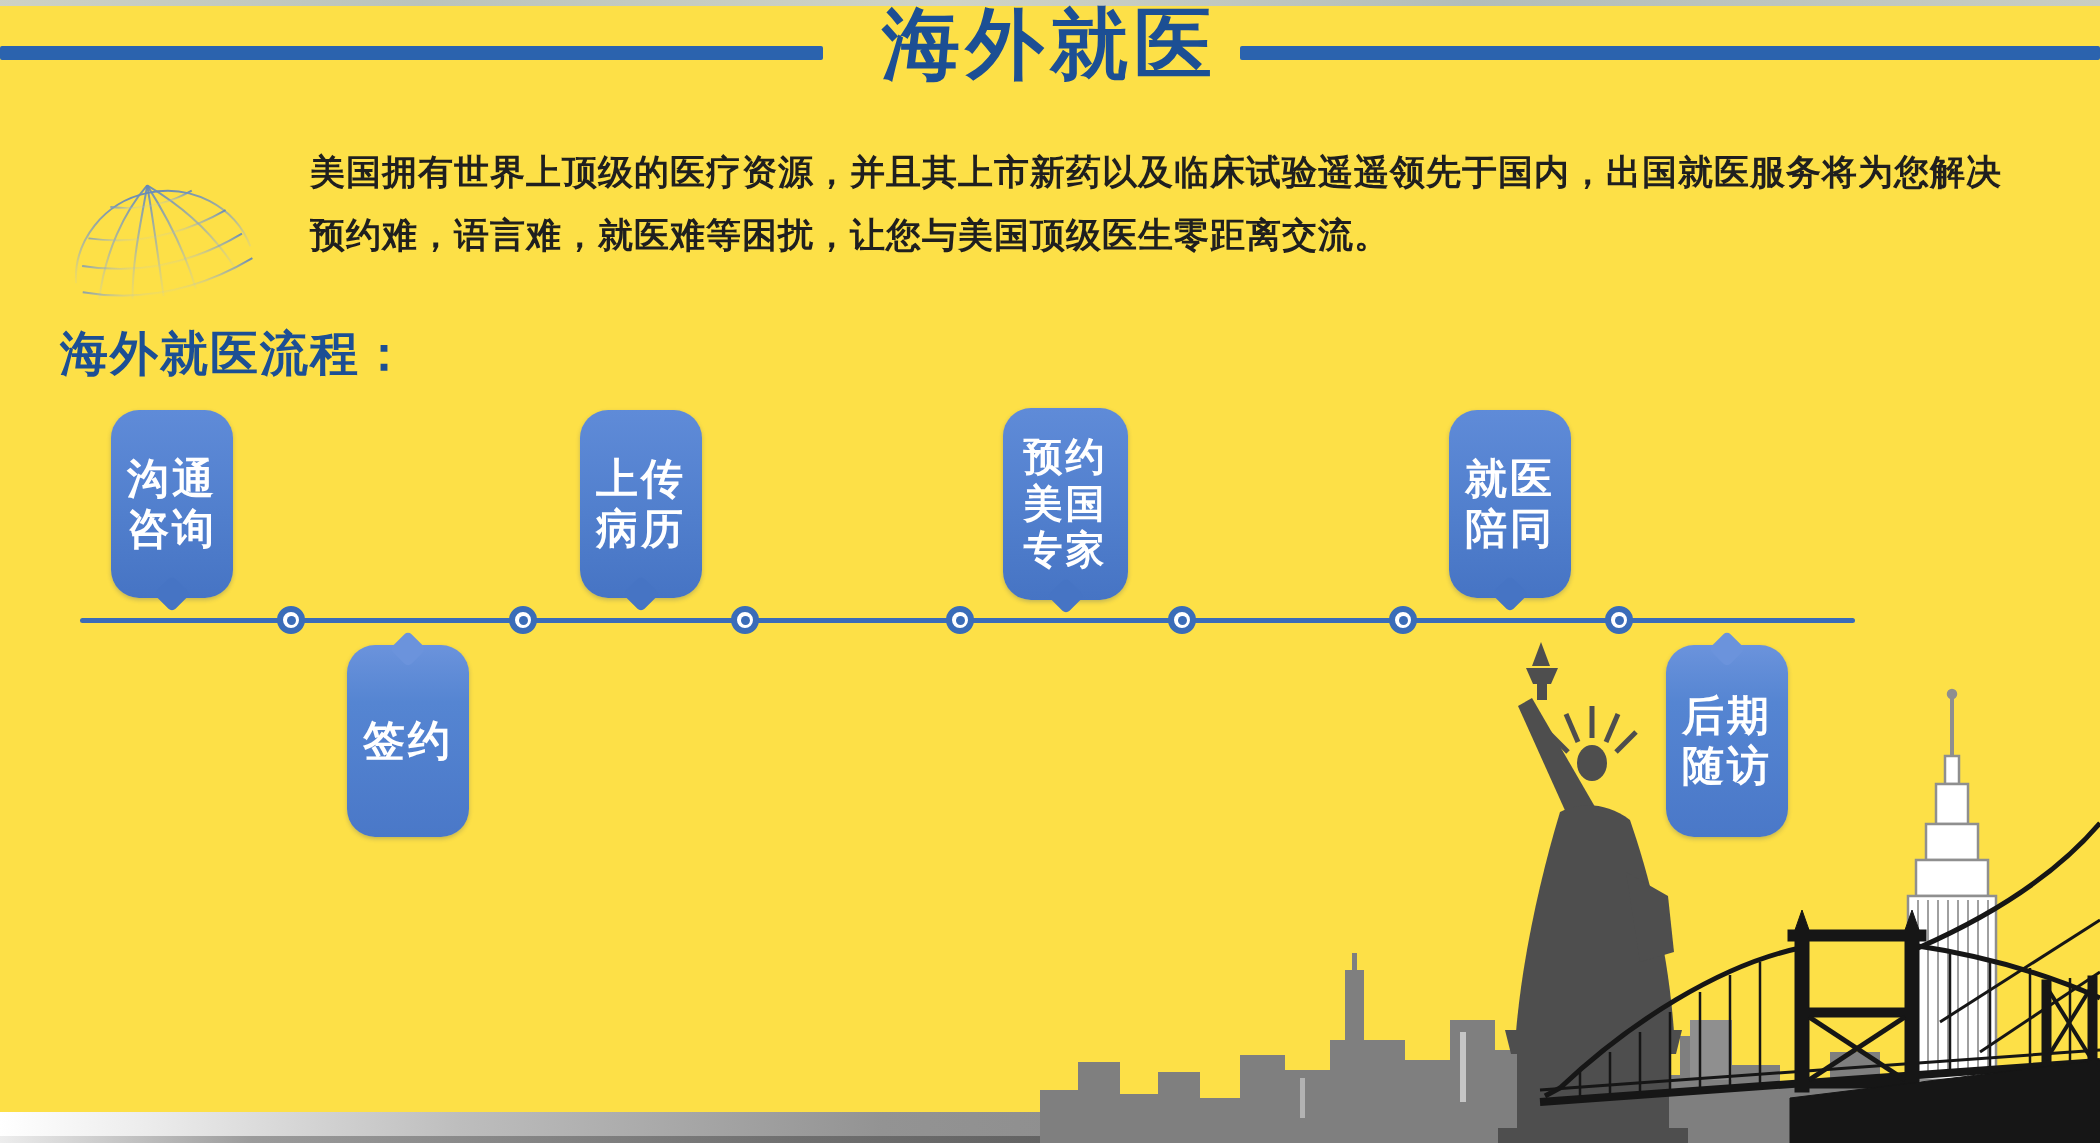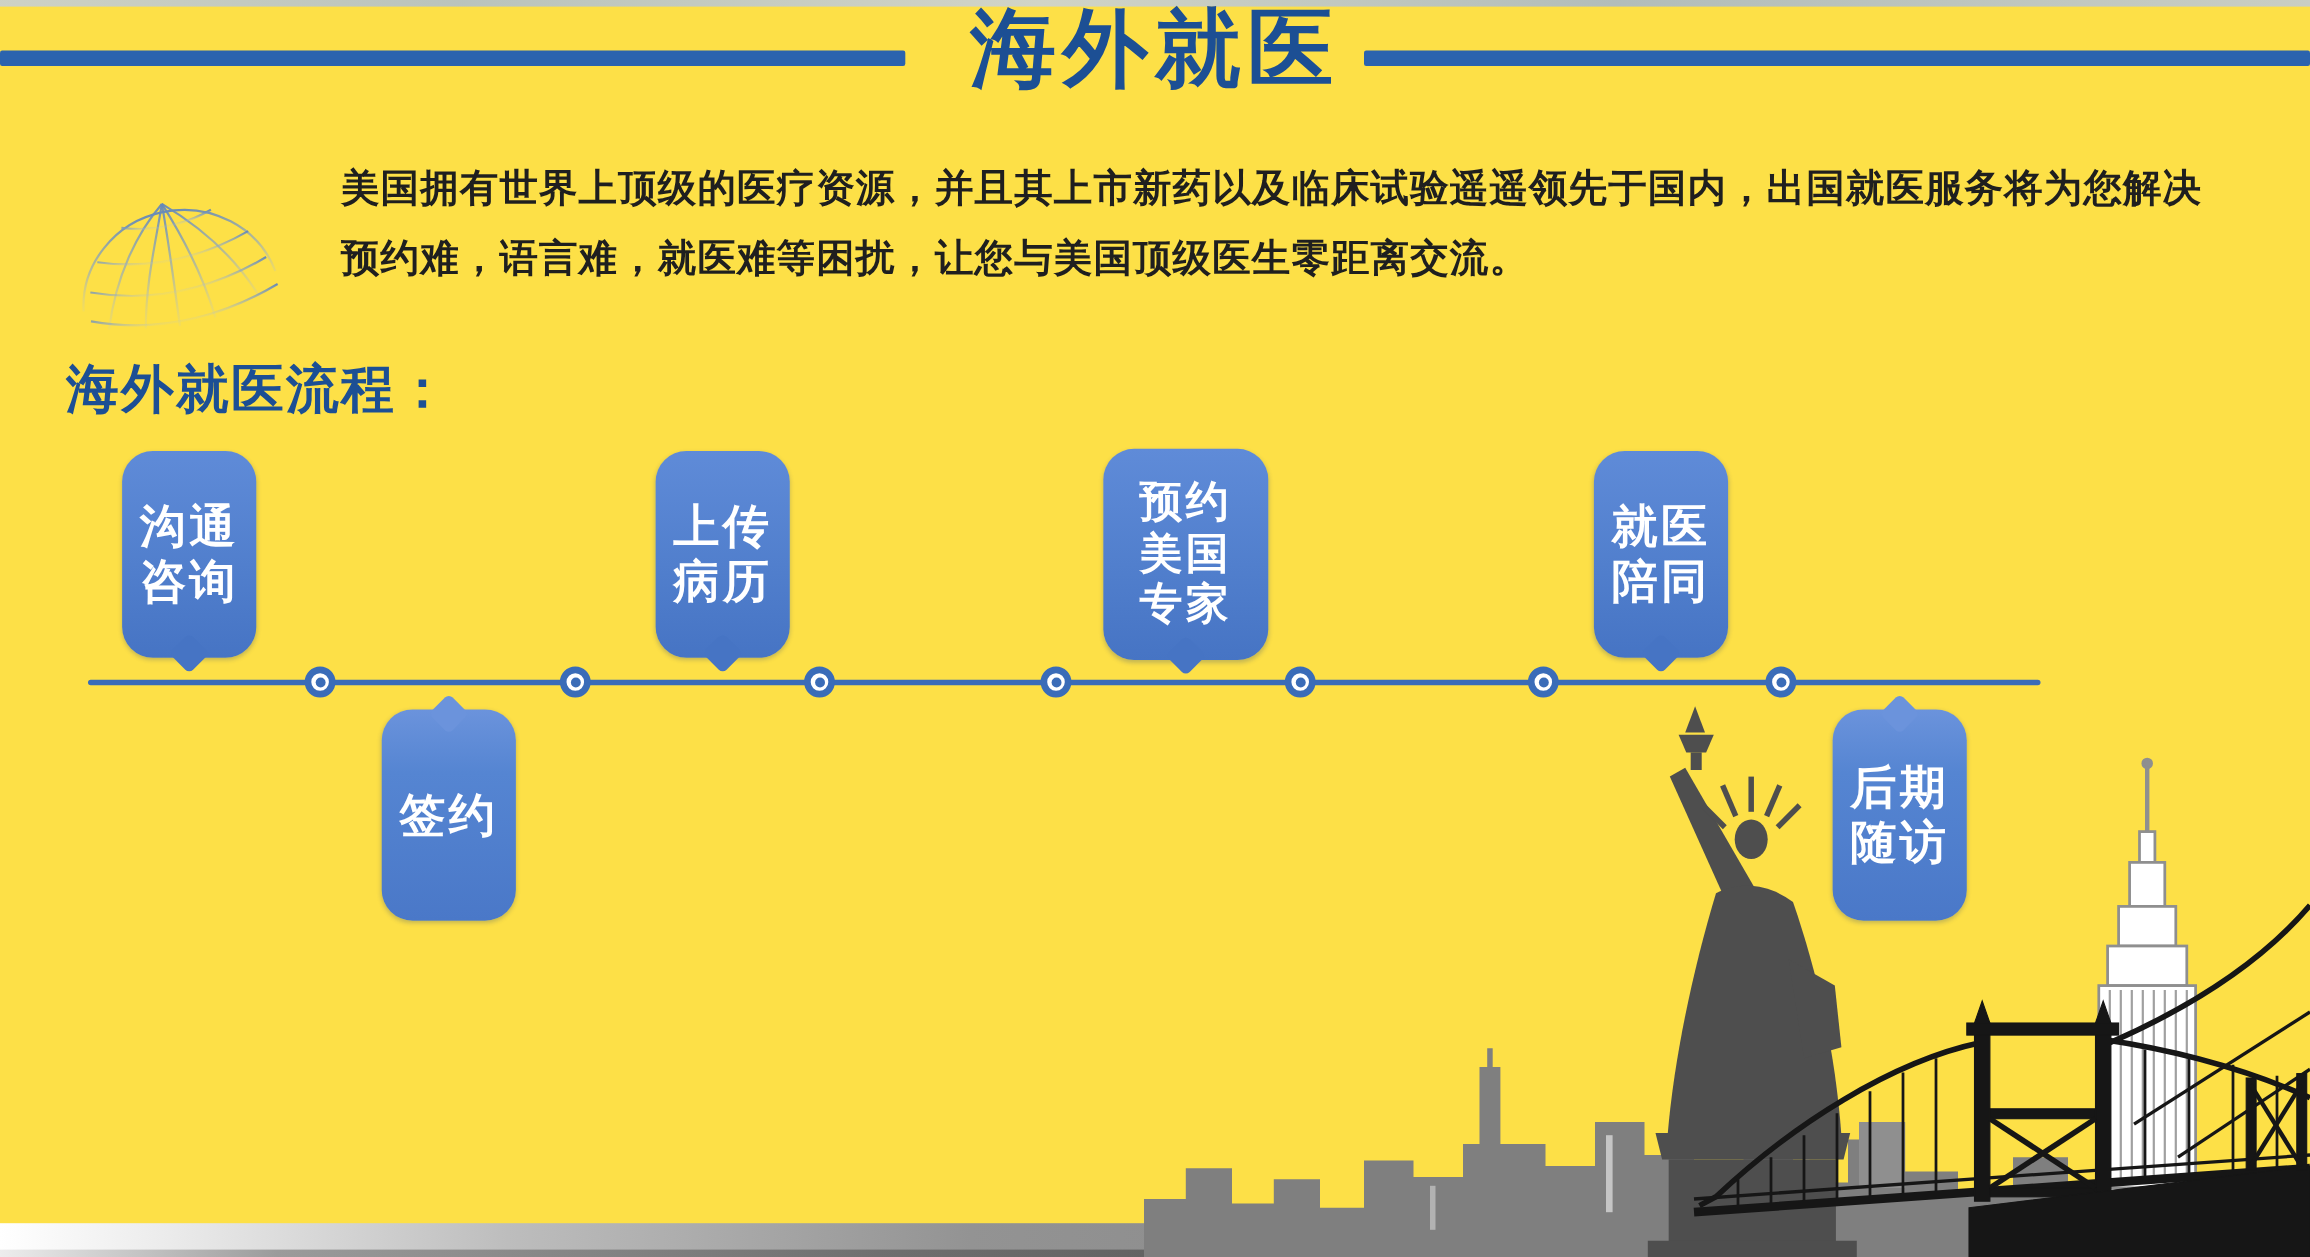--- a/index.html
+++ b/index.html
@@ -48,21 +48,21 @@
     box-shadow:0 2px 4px rgba(30,60,120,.25);
   }
   .bubble .tip{position:absolute;left:50%;width:26px;height:26px;margin-left:-13px;
     border-radius:5px;}
   .bubble.above{top:410px;height:188px;
     background:linear-gradient(180deg,#5f8bd8 0%,#517fcd 55%,#4674c4 100%);}
   .bubble.above .tip{bottom:-9px;transform:rotate(45deg);background:#4674c4;}
   .bubble.below{top:645px;height:192px;
     background:linear-gradient(180deg,#6b93dc 0%,#5585d2 30%,#4a78c8 100%);}
   .bubble.below .tip{top:-9px;transform:rotate(45deg);background:#6b93dc;}
-  .bubble.tall{top:408px;height:192px;width:150px;}
+  .bubble.tall{top:408px;height:192px;width:125px;}
   .bline{position:relative;z-index:1;font-size:42px;line-height:1.18;letter-spacing:3px;white-space:nowrap;}
   .bubble.tall .bline{font-size:39px;line-height:1.2;}
   
   .bottom-bar{position:absolute;left:0;bottom:0;width:100%;height:31px;
     background:linear-gradient(90deg,#ffffff 0%,#ececec 7%,#bdbdbd 22%,#939393 42%,#868686 70%,#7e7e7e 100%);}
   .bottom-edge{position:absolute;left:0;bottom:0;width:100%;height:7px;
     background:linear-gradient(90deg,#ededed 0%,#9b9b9b 12%,#6f6f6f 38%,#4c4c4c 72%,#2f2f2f 100%);}
   .skyline{position:absolute;left:1000px;top:620px;width:1100px;height:523px;}
 </style>
 </head>
@@ -208,21 +208,21 @@
     <span class="tip"></span>
     <span class="bline">沟通</span>
     <span class="bline">咨询</span>
   </div>
 
   <div class="bubble below" style="left:347px">
     <span class="tip"></span>
     <span class="bline">签约</span>
   </div>
 
-  <div class="bubble above" style="left:596px">
+  <div class="bubble above" style="left:580px">
     <span class="tip"></span>
     <span class="bline">上传</span>
     <span class="bline">病历</span>
   </div>
 
 
   <div class="bubble above tall" style="left:1003px">
     <span class="tip"></span>
     <span class="bline">预约</span>
     <span class="bline">美国</span>

